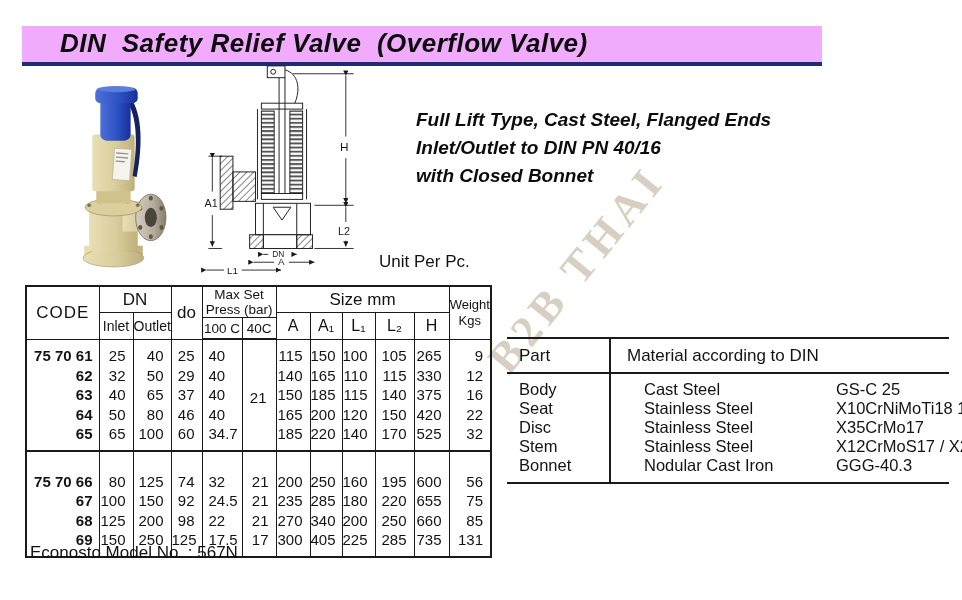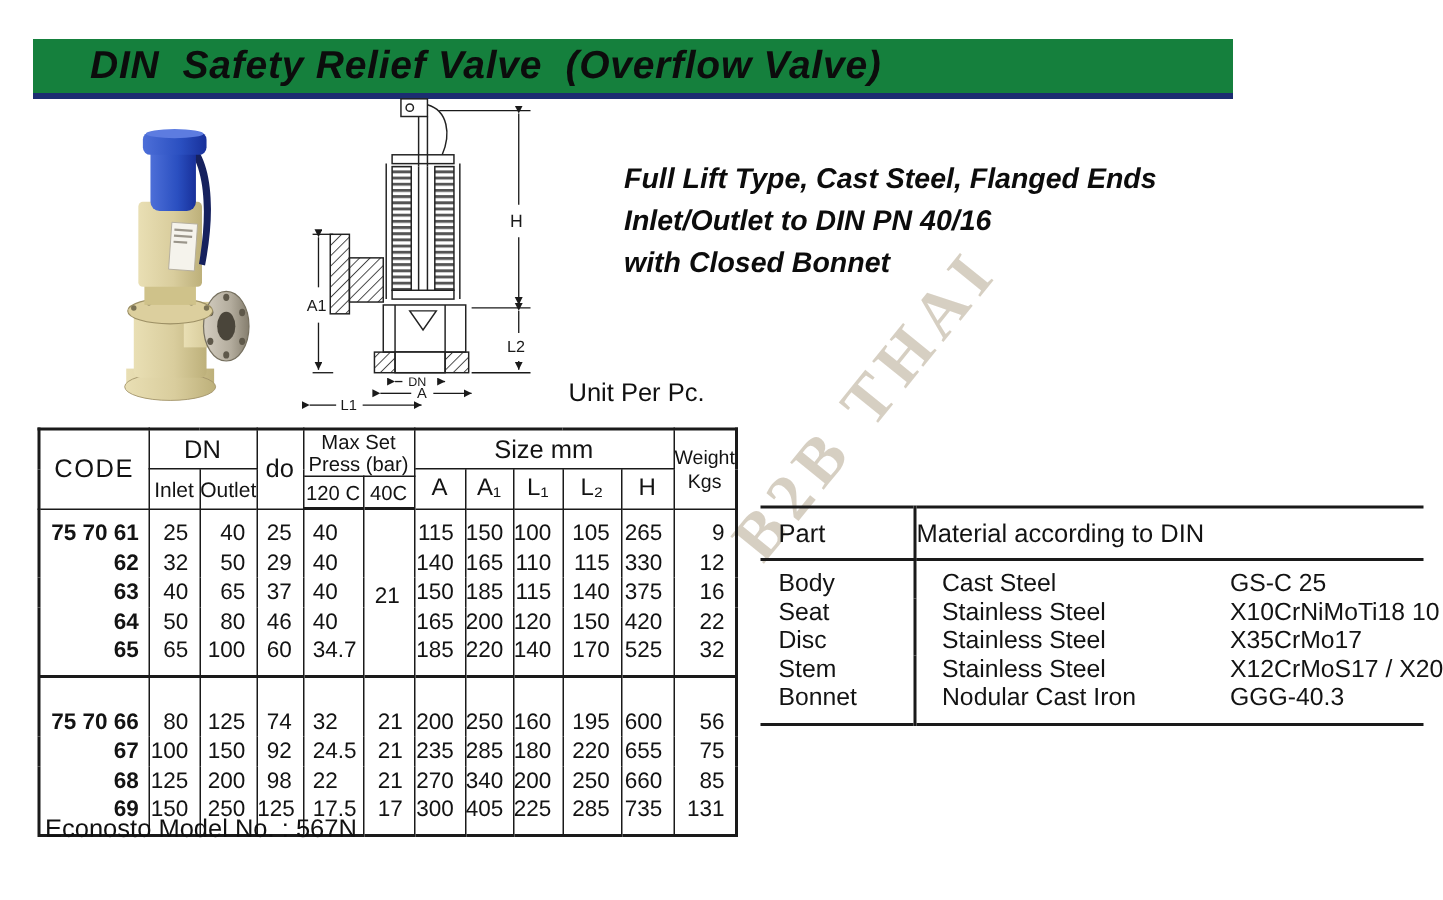--- a/index.html
+++ b/index.html
@@ -1,21 +1,21 @@
 <!DOCTYPE html>
 <html><head>
 <meta charset="utf-8">
 <style>
   html,body{margin:0;padding:0;background:#ffffff;}
   .page{position:relative;width:962px;height:600px;background:#ffffff;overflow:hidden;
         font-family:"Liberation Sans",sans-serif;color:#111;}
 
   
   .title-band{position:absolute;left:22px;top:26px;width:800px;height:36px;
-              background:#15803d;border-bottom:4px solid #1c2d71;
+              background:#f0abfc;border-bottom:4px solid #1c2d71;
               display:flex;align-items:center;}
   .title-band h1{margin:0 0 2px 38px;font-size:26px;font-style:italic;font-weight:bold;
                  letter-spacing:.5px;white-space:pre;color:#0c0c0c;}
 
   
   .watermark{position:absolute;left:452px;top:162px;width:250px;height:215px;
              display:flex;align-items:center;justify-content:center;
              pointer-events:none;z-index:0;}
   .watermark span{transform:rotate(-51deg);font-family:"Liberation Serif",serif;
                   font-weight:bold;font-size:44px;letter-spacing:6px;color:#cdc4b4;
@@ -56,21 +56,21 @@
   table.spec{border:2px solid #1a1a1a;}
   table.spec tbody tr:last-child td{border-bottom:2px solid #1a1a1a;}
 
   
   .mat-wrap{position:absolute;left:507px;top:337px;z-index:1;}
   table.mat{border-collapse:collapse;table-layout:fixed;width:442px;
             border-top:2px solid #1a1a1a;border-bottom:2px solid #1a1a1a;}
   table.mat th,table.mat td{padding:0;color:#131313;font-weight:400;text-align:left;}
   table.mat th{font-size:17px;height:33px;border-bottom:2px solid #1a1a1a;}
   table.mat .part-col{border-right:2px solid #1a1a1a;padding-left:12px;}
-  table.mat th.mat-col,table.mat td.mat-col{}
+  table.mat th.mat-col,table.mat td.mat-col{padding-left:16px;}
   table.mat td{font-size:16.5px;height:19px;line-height:19px;white-space:nowrap;}
   table.mat tr.first td{padding-top:6px;}
   table.mat tr.last td{padding-bottom:7px;}
   .mat-name{display:inline-block;width:192px;margin-left:17px;}
 
   
   .photo{position:absolute;left:64px;top:80px;z-index:1;}
   .drawing{position:absolute;left:198px;top:60px;z-index:1;}
   .drawing text{font-family:"Liberation Sans",sans-serif;fill:#1a1a1a;}
 </style>
@@ -263,21 +263,21 @@
         <tr>
           <th rowspan="2" class="h-inout">Inlet</th>
           <th rowspan="2" class="h-inout">Outlet</th>
           <th rowspan="2" class="h-dim">A</th>
           <th rowspan="2" class="h-dim">A₁</th>
           <th rowspan="2" class="h-dim">L₁</th>
           <th rowspan="2" class="h-dim">L₂</th>
           <th rowspan="2" class="h-dim">H</th>
         </tr>
         <tr>
-          <th class="h-sub">120 C</th>
+          <th class="h-sub">100 C</th>
           <th class="h-sub">40C</th>
         </tr>
       </thead>
       <tbody>
           <tr class="first-row">
             <td class="c-code">75 70 61</td>
             <td>25</td>
             <td>40</td>
             <td>25</td>
             <td class="c-left">40</td>

